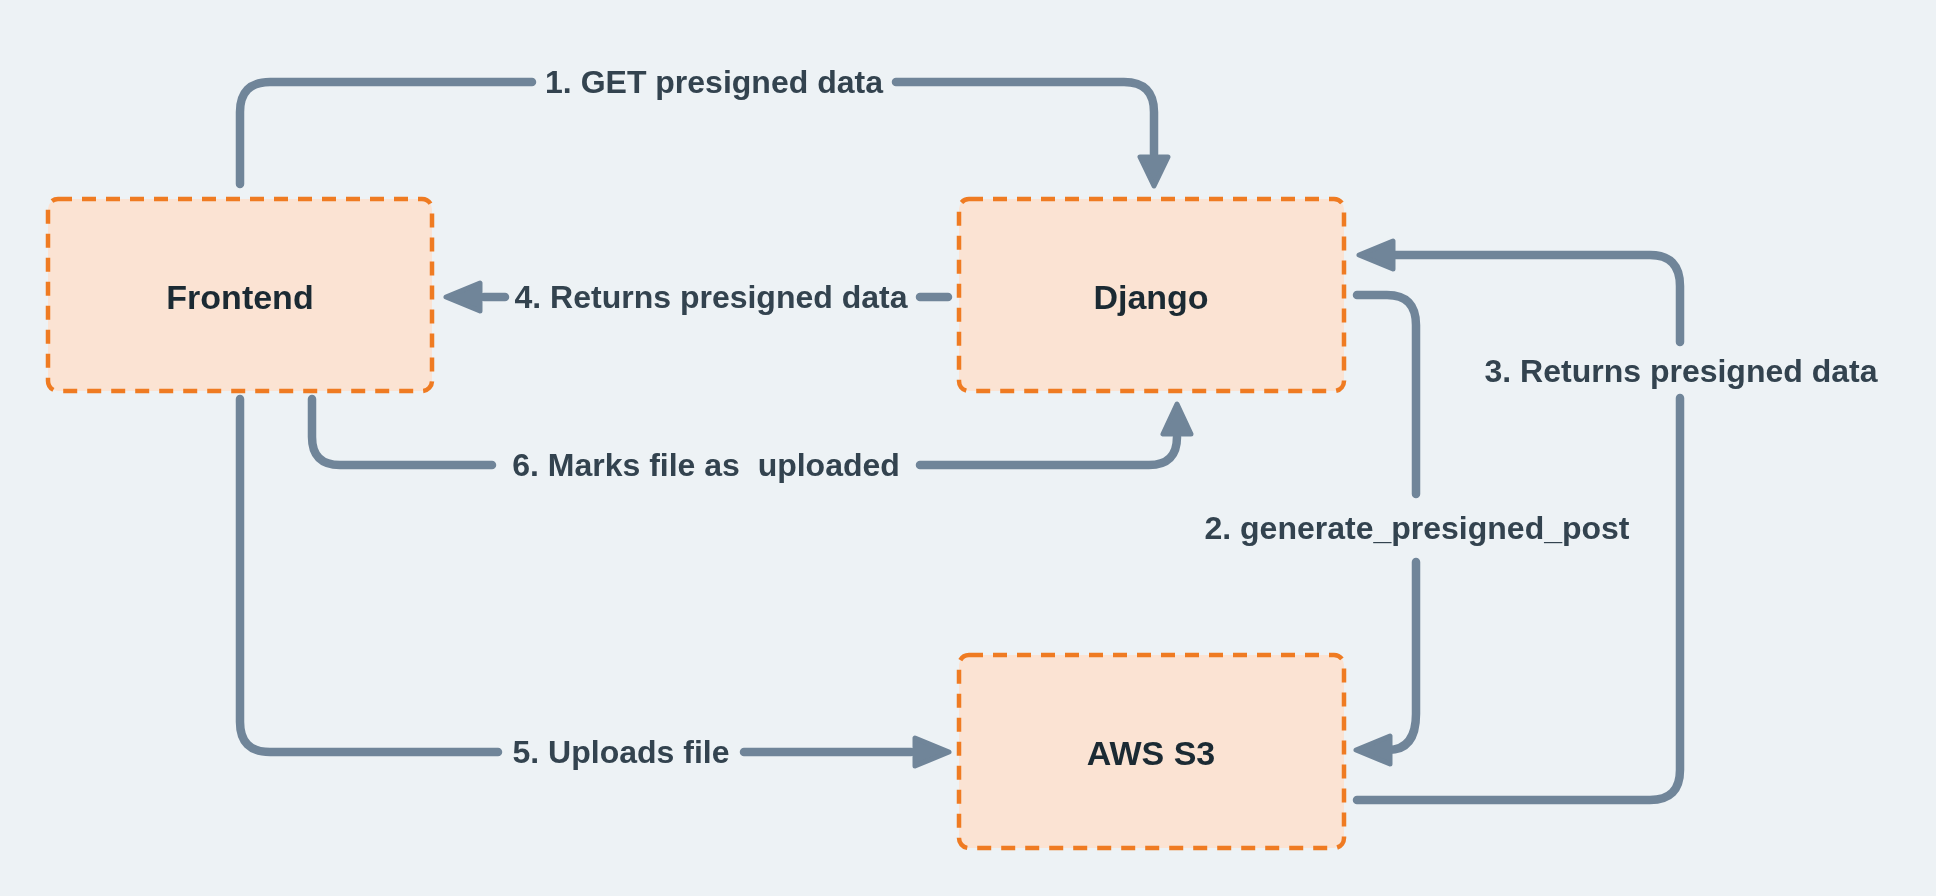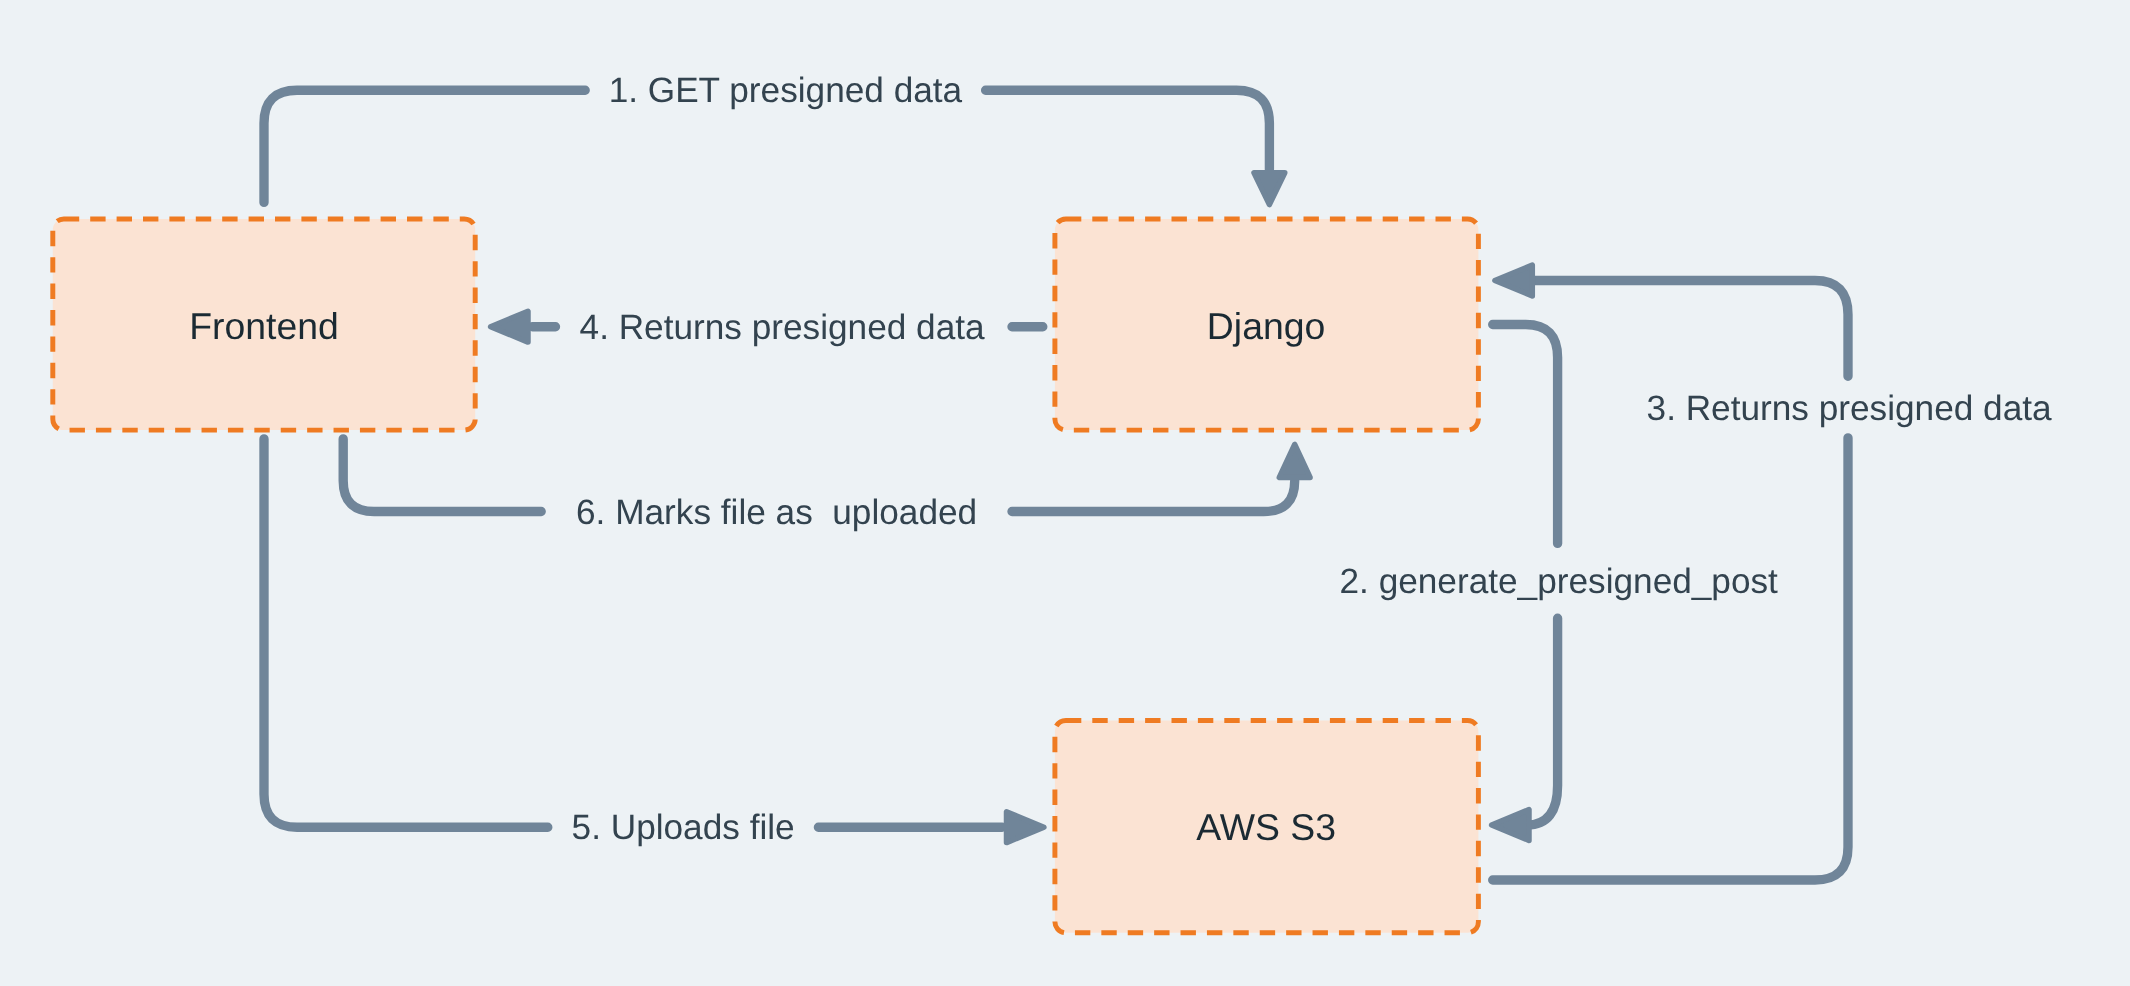--- a/index.html
+++ b/index.html
@@ -8,20 +8,21 @@
     width: 1936px;
     height: 896px;
     background: #EDF2F5;
     overflow: hidden;
     font-family: "Liberation Sans", sans-serif;
   }
   .canvas-wrap {
     position: relative;
     width: 1936px;
     height: 896px;
+    font-weight: bold;
   }
   svg { display: block; }
 
   .edge-line {
     fill: none;
     stroke: #708599;
     stroke-width: 8.5;
     stroke-linecap: round;
     stroke-linejoin: round;
   }

